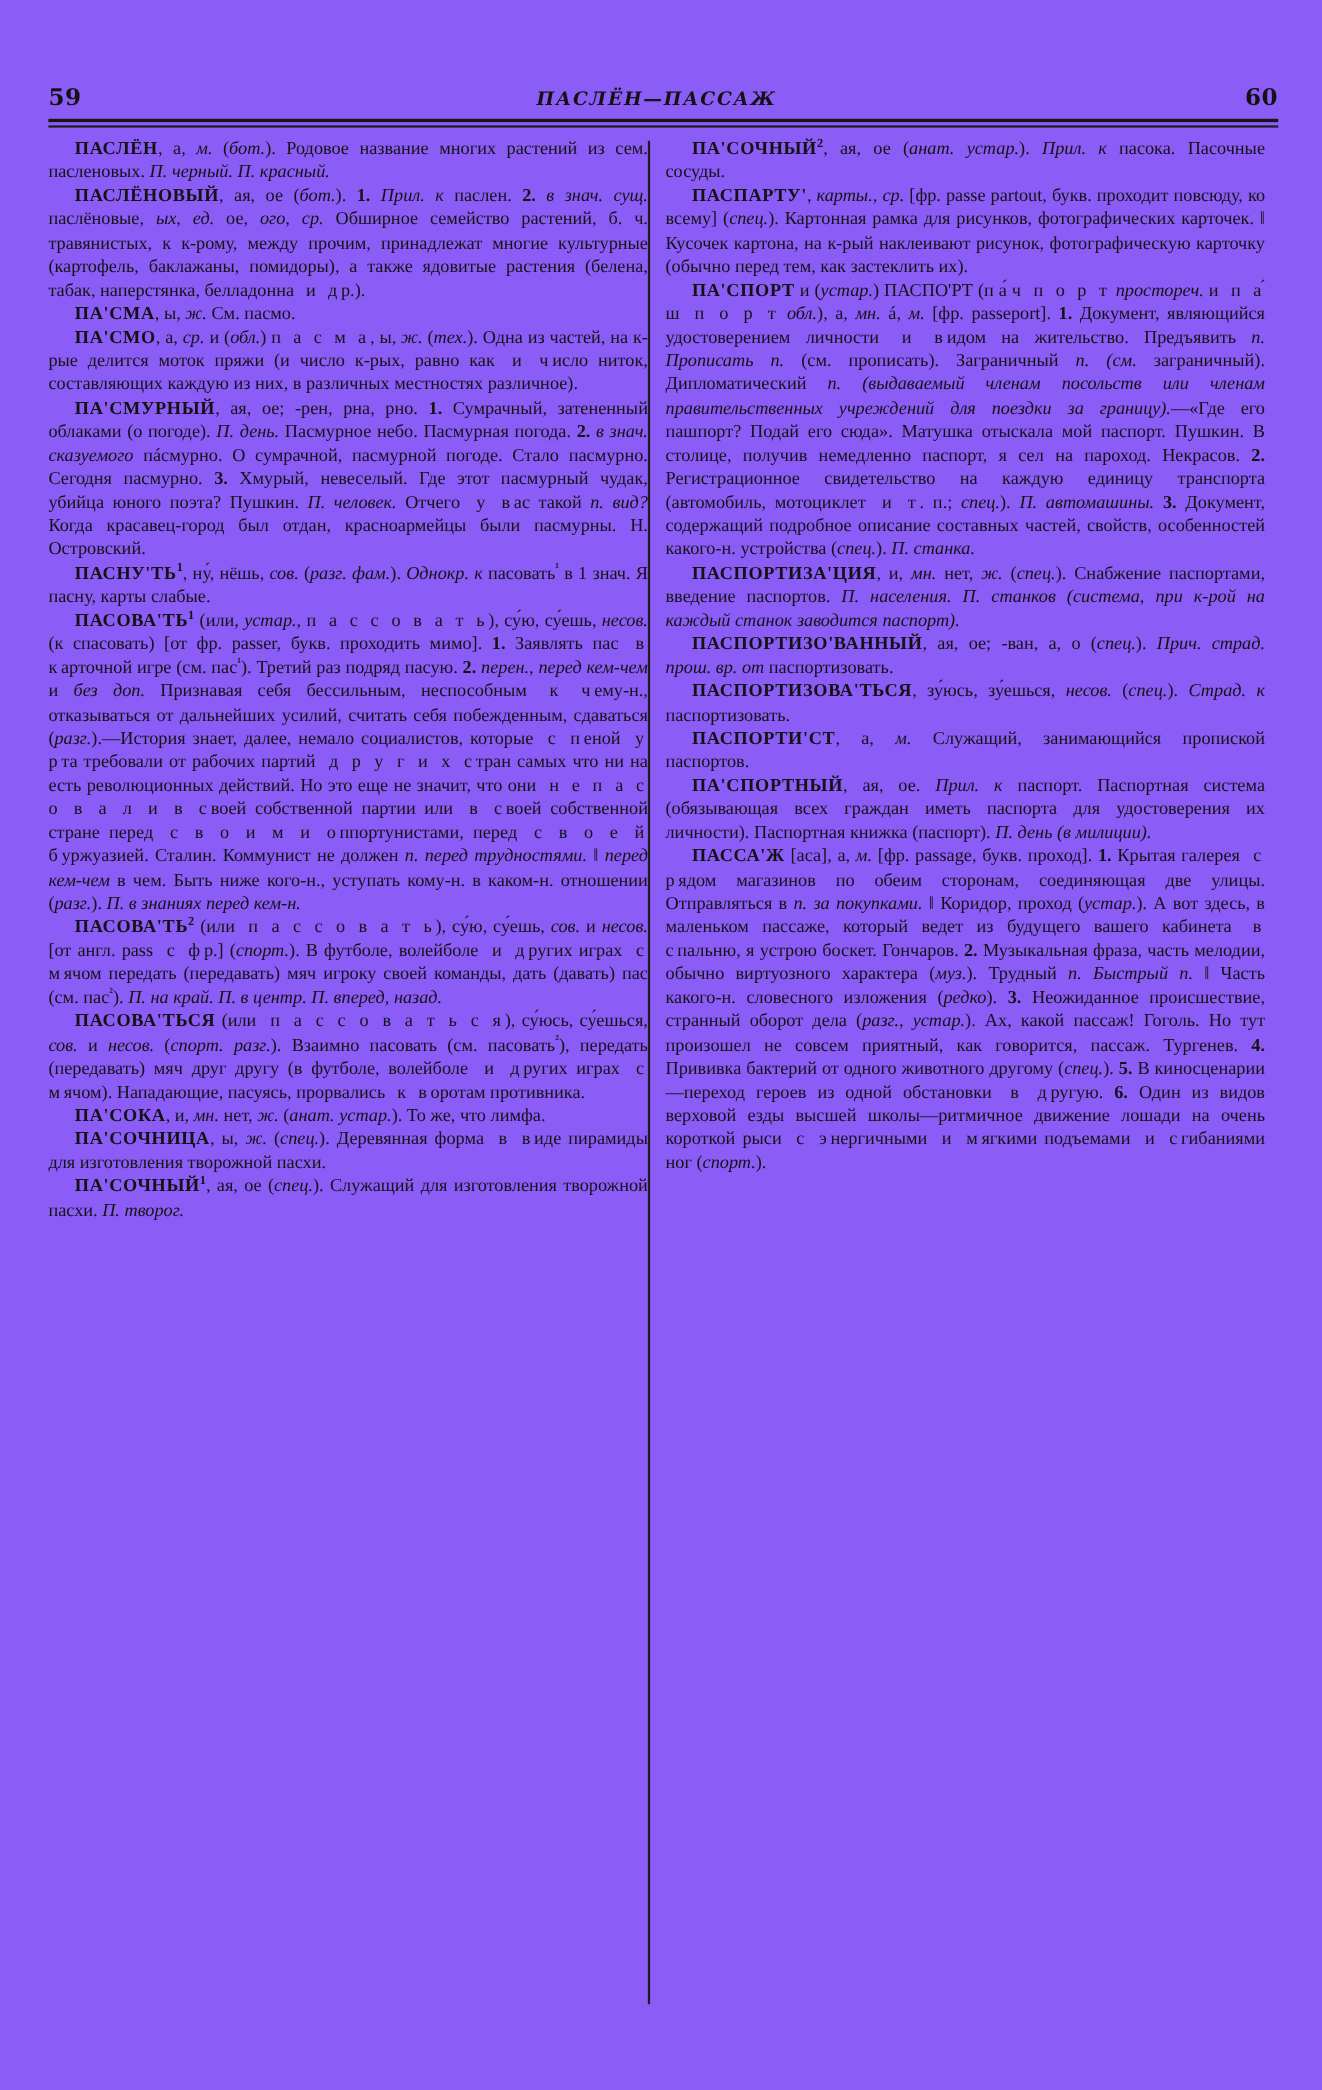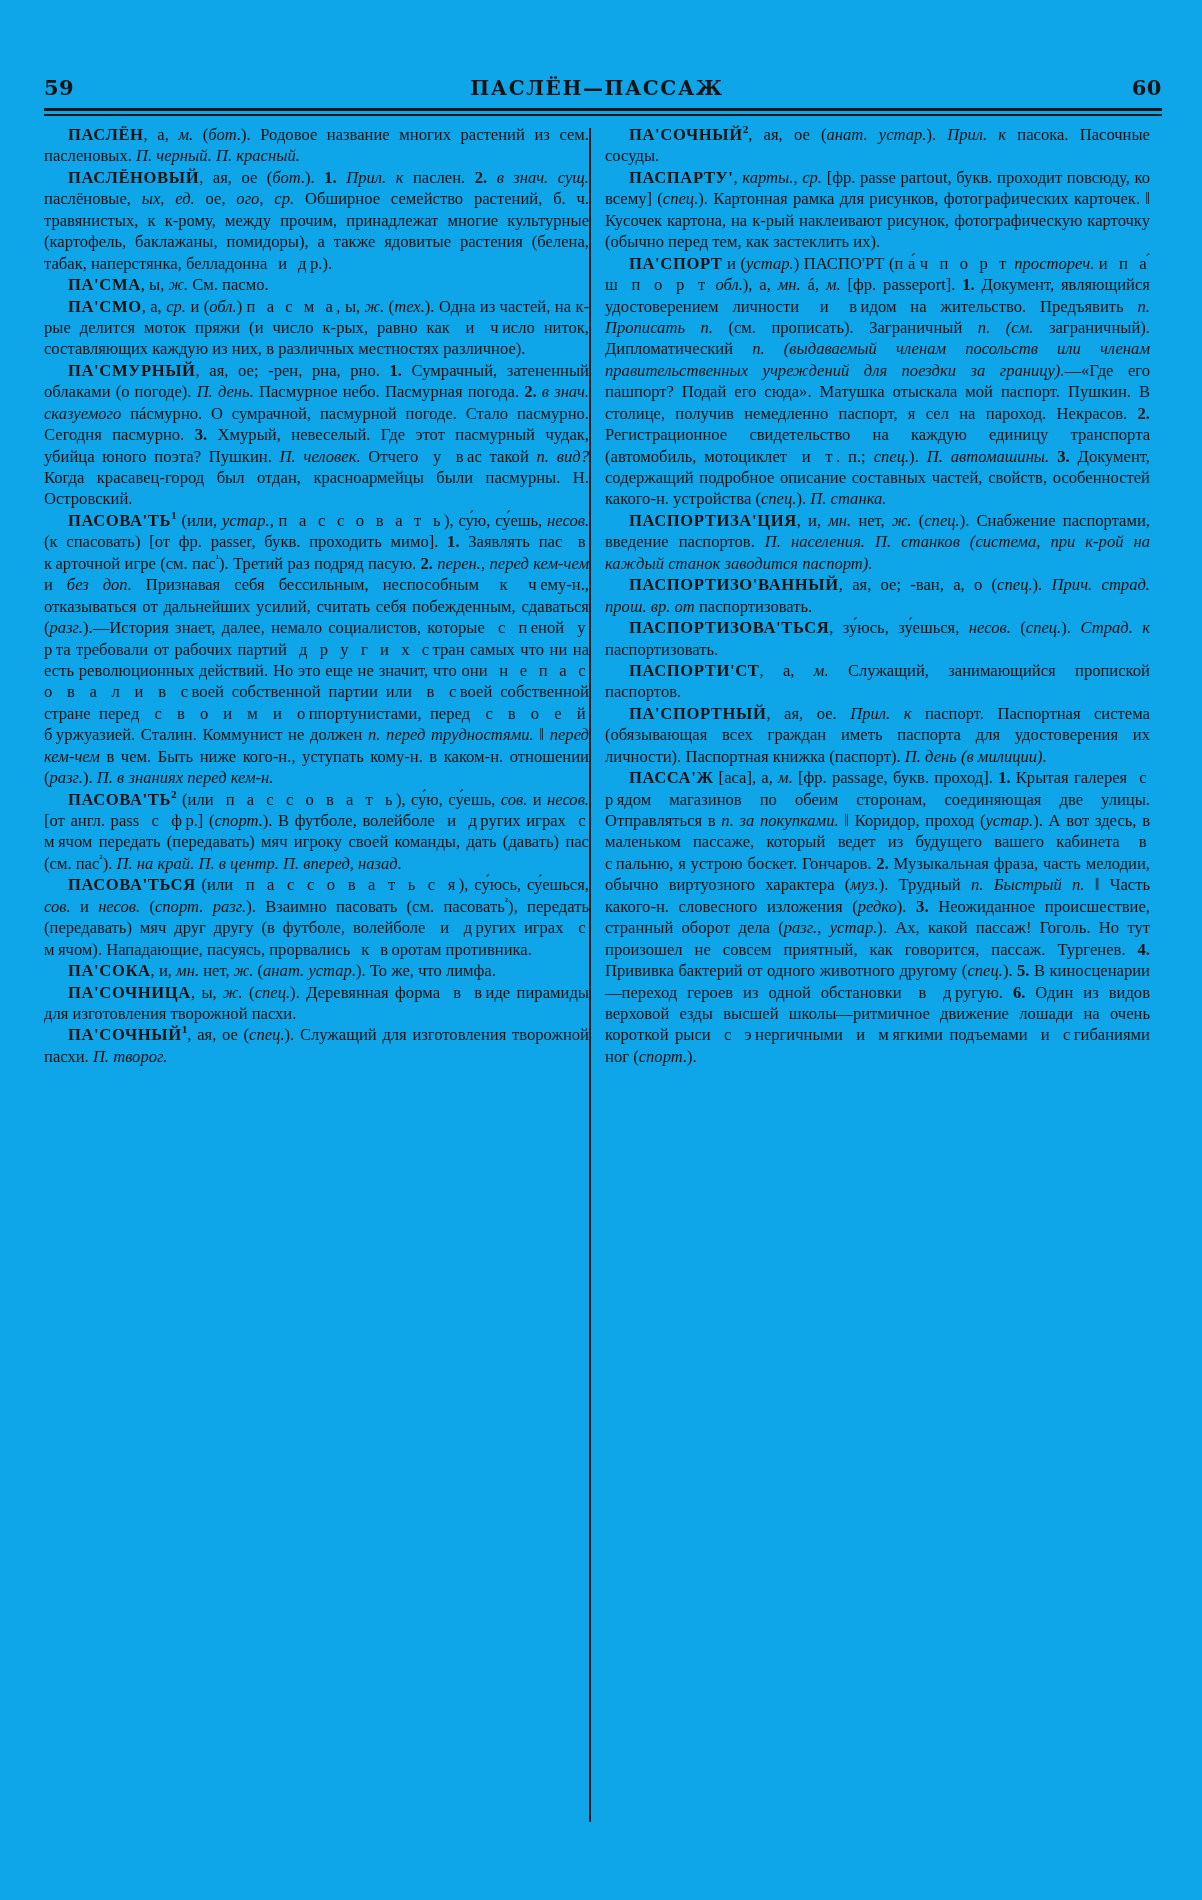--- a/index.html
+++ b/index.html
@@ -14,21 +14,21 @@
     font-family: "Liberation Serif", "DejaVu Serif", serif;
     color: #131313;
     position: relative;
     overflow: hidden;
   }
   .page {
     position: absolute;
     left: 0; top: 0;
     width: 1202px;
     height: 1900px;
-    background: #0ea5e9;
+    background: #8b5cf6;
   }
 
   
   .running-head {
     position: absolute;
     left: 44px;
     top: 66px;
     width: 1118px;
     height: 34px;
     display: flex;
@@ -36,24 +36,25 @@
     justify-content: space-between;
     font-family: "DejaVu Serif", "Liberation Serif", serif;
   }
   .folio {
     font-weight: bold;
     font-size: 21px;
     letter-spacing: 0.5px;
   }
   .head-title {
     font-weight: bold;
-    font-size: 20px;
+    font-size: 17px;
     letter-spacing: 1.6px;
     position: relative;
     left: -6px;
+    font-style: italic;
   }
   .rule-wrap {
     position: absolute;
     left: 44px;
     top: 108px;
     width: 1118px;
   }
   .rule-thick {
     height: 3px;
     background: #161616;
@@ -131,20 +132,21 @@
     <div class="rule-thin"></div>
   </div>
 
   <div class="columns">
     <div class="col col-left" id="col-left">
         <p class="entry"><span class="hw">ПАСЛЁН</span><span>, а, <i class="it">м.</i> (<i class="it">бот.</i>). Родовое название многих растений из сем. пасленовых. <i class="it">П. черный.</i> <i class="it">П. красный.</i></span></p>
         <p class="entry"><span class="hw">ПАСЛЁНОВЫЙ</span><span>, ая, ое (<i class="it">бот.</i>). <b class="b">1.</b> <i class="it">Прил. к</i> паслен. <b class="b">2.</b> <i class="it">в знач. сущ.</i> паслёновые, <i class="it">ых</i>, <i class="it">ед.</i> ое, <i class="it">ого</i>, <i class="it">ср.</i> Обширное семейство растений, б. ч. травянистых, к к-рому, между прочим, принадлежат многие культурные (картофель, баклажаны, помидоры), а также ядовитые растения (белена, табак, наперстянка, белладонн<span class="sp">а и д</span>р.).</span></p>
         <p class="entry"><span class="hw">ПА'СМА</span><span>, ы, <i class="it">ж.</i> См. пасмо.</span></p>
         <p class="entry"><span class="hw">ПА'СМО</span><span>, а, <i class="it">ср.</i> и (<i class="it">обл.</i>) <span class="sp">п а с м а</span>, ы, <i class="it">ж.</i> (<i class="it">тех.</i>). Одна из частей, на к-рые делится моток пряжи (и число к-рых, равно ка<span class="sp">к и ч</span>исло ниток, составляющих каждую из них, в различных местностях различное).</span></p>
         <p class="entry"><span class="hw">ПА'СМУРНЫЙ</span><span>, ая, ое; -рен, рна, рно. <b class="b">1.</b> Сумрачный, затененный облаками (о погоде). <i class="it">П. день.</i> Пасмурное небо. Пасмурная погода. <b class="b">2.</b> <i class="it">в знач. сказуемого</i> пáсмурно. О сумрачной, пасмурной погоде. Стало пасмурно. Сегодня пасмурно. <b class="b">3.</b> Хмурый, невеселый. Где этот пасмурный чудак, убийца юного поэта? Пушкин. <i class="it">П. человек.</i> Отчег<span class="sp">о у в</span>ас такой <i class="it">п. вид?</i> Когда красавец-город был отдан, красноармейцы были пасмурны. Н. Островский.</span></p>
+        <p class="entry"><span class="hw">ПАСНУ'ТЬ</span><sup>1</sup><span>, ну́, нёшь, <i class="it">сов.</i> (<i class="it">разг.</i> <i class="it">фам.</i>). <i class="it">Однокр. к</i> пасовать<sup>¹</sup> в 1 знач. Я пасну, карты слабые.</span></p>
         <p class="entry"><span class="hw">ПАСОВА'ТЬ</span><sup>1</sup><span> (или, <i class="it">устар.</i>, <span class="sp">п а с с о в а т ь</span>), су́ю, су́ешь, <i class="it">несов.</i> (к спасовать) [от фр. passer, букв. проходить мимо]. <b class="b">1.</b> Заявлять па<span class="sp">с в к</span>арточной игре (см. пас<sup>¹</sup>). Третий раз подряд пасую. <b class="b">2.</b> <i class="it">перен.</i>, <i class="it">перед кем-чем</i> и <i class="it">без доп.</i> Признавая себя бессильным, неспособны<span class="sp">м к ч</span>ему-н., отказываться от дальнейших усилий, считать себя побежденным, сдаваться (<i class="it">разг.</i>).—История знает, далее, немало социалистов, которы<span class="sp">е с п</span>ено<span class="sp">й у р</span>та требовали от рабочих парти<span class="sp">й д р у г и х с</span>тран самых что ни на есть революционных действий. Но это еще не значит, что он<span class="sp">и н е п а с о в а л и в с</span>воей собственной партии ил<span class="sp">и в с</span>воей собственной стране пере<span class="sp">д с в о и м и о</span>ппортунистами, пере<span class="sp">д с в о е й б</span>уржуазией. Сталин. Коммунист не должен <i class="it">п. перед трудностями.</i> ‖ <i class="it">перед кем-чем</i> в чем. Быть ниже кого-н., уступать кому-н. в каком-н. отношении (<i class="it">разг.</i>). <i class="it">П. в знаниях перед кем-н.</i></span></p>
         <p class="entry"><span class="hw">ПАСОВА'ТЬ</span><sup>2</sup><span> (ил<span class="sp">и п а с с о в а т ь</span>), су́ю, су́ешь, <i class="it">сов.</i> и <i class="it">несов.</i> [от англ. pas<span class="sp">s с ф</span>р.] (<i class="it">спорт.</i>). В футболе, волейбол<span class="sp">е и д</span>ругих игра<span class="sp">х с м</span>ячом передать (передавать) мяч игроку своей команды, дать (давать) пас (см. пас<sup>²</sup>). <i class="it">П. на край.</i> <i class="it">П. в центр.</i> <i class="it">П. вперед, назад.</i></span></p>
         <p class="entry"><span class="hw">ПАСОВА'ТЬСЯ</span><span> (ил<span class="sp">и п а с с о в а т ь с я</span>), су́юсь, су́ешься, <i class="it">сов.</i> и <i class="it">несов.</i> (<i class="it">спорт.</i> <i class="it">разг.</i>). Взаимно пасовать (см. пасовать<sup>²</sup>), передать (передавать) мяч друг другу (в футболе, волейбол<span class="sp">е и д</span>ругих игра<span class="sp">х с м</span>ячом). Нападающие, пасуясь, прорвалис<span class="sp">ь к в</span>оротам противника.</span></p>
         <p class="entry"><span class="hw">ПА'СОКА</span><span>, и, <i class="it">мн.</i> нет, <i class="it">ж.</i> (<i class="it">анат.</i> <i class="it">устар.</i>). То же, что лимфа.</span></p>
         <p class="entry"><span class="hw">ПА'СОЧНИЦА</span><span>, ы, <i class="it">ж.</i> (<i class="it">спец.</i>). Деревянная форм<span class="sp">а в в</span>иде пирамиды для изготовления творожной пасхи.</span></p>
         <p class="entry"><span class="hw">ПА'СОЧНЫЙ</span><sup>1</sup><span>, ая, ое (<i class="it">спец.</i>). Служащий для изготовления творожной пасхи. <i class="it">П. творог.</i></span></p>
       </div>
     <div class="divider"></div>
     <div class="col col-right" id="col-right">
         <p class="entry"><span class="hw">ПА'СОЧНЫЙ</span><sup>2</sup><span>, ая, ое (<i class="it">анат.</i> <i class="it">устар.</i>). <i class="it">Прил. к</i> пасока. Пасочные сосуды.</span></p>

